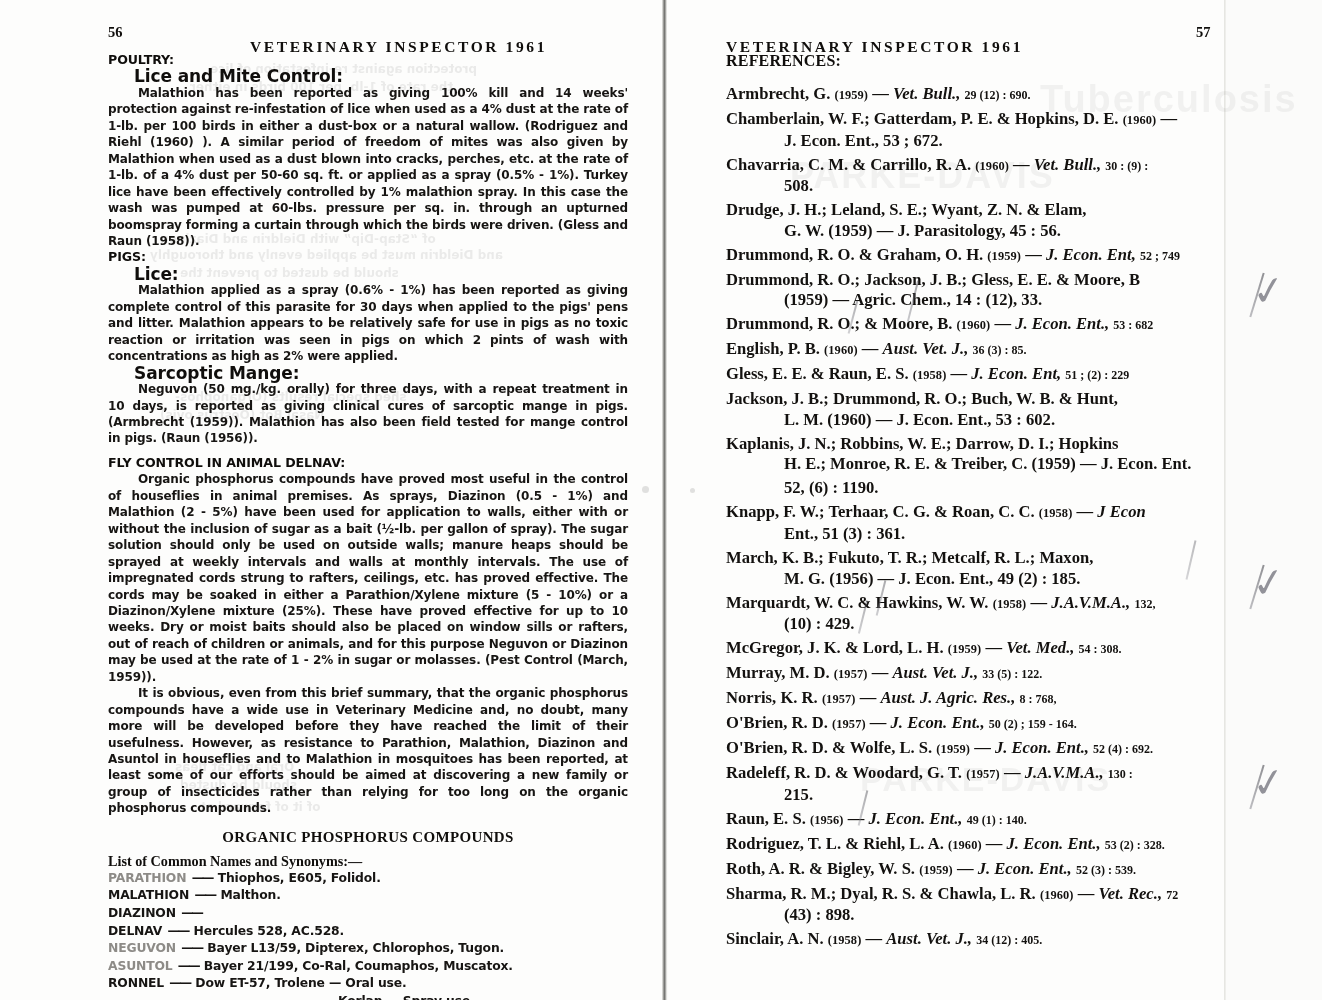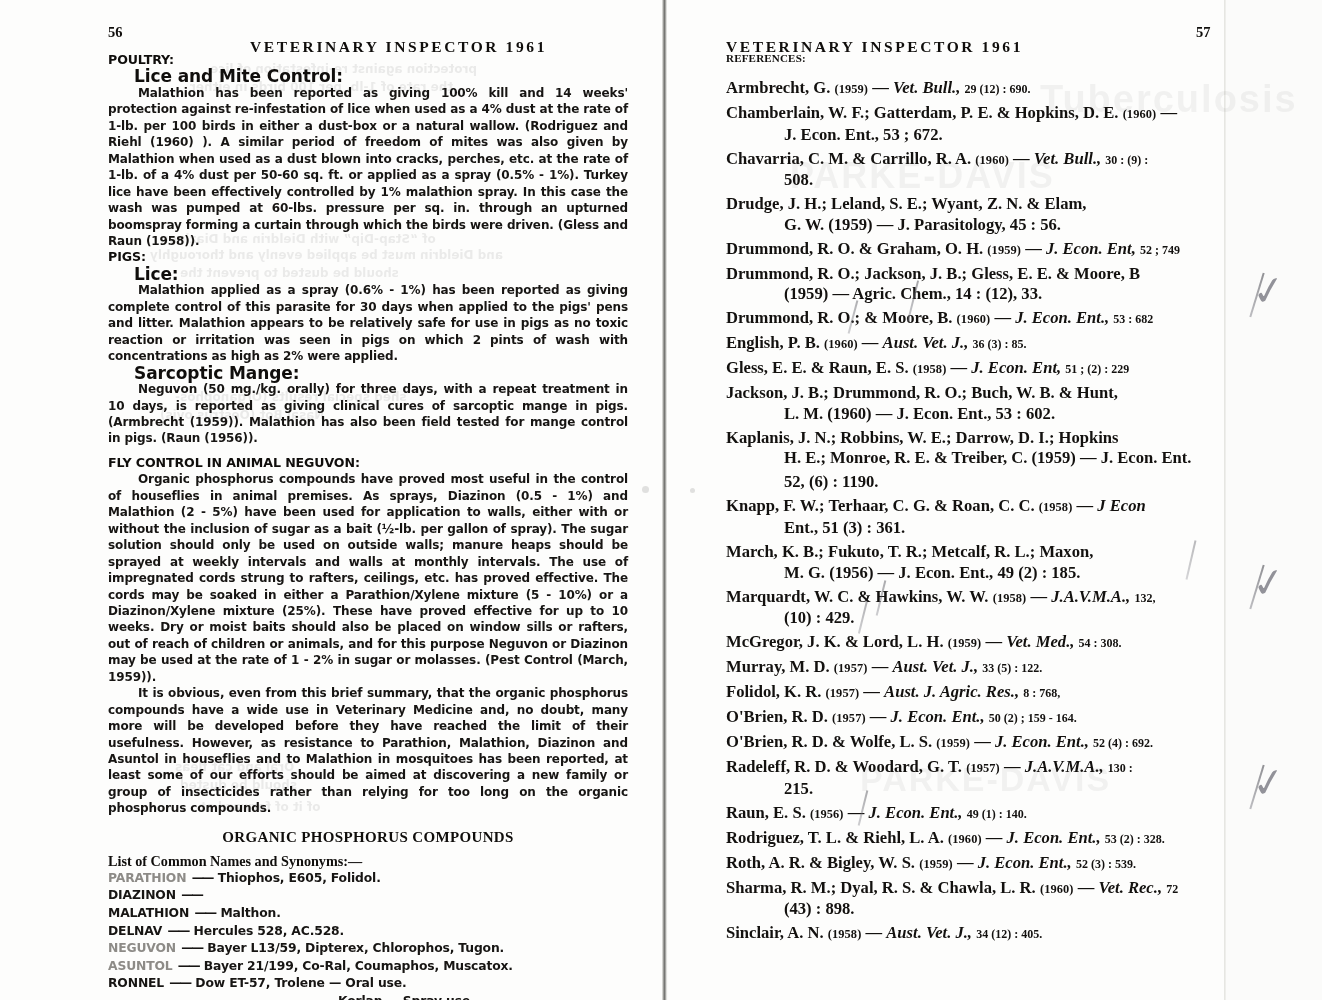--- a/index.html
+++ b/index.html
@@ -96,21 +96,21 @@
     white-space:nowrap;color:#171513;letter-spacing:-0.15px;
   }
   .cmp-row .nm{}
   .cmp-row .dash{letter-spacing:-2px;padding:0 3px;}
   .cmp-row.faint .nm{color:#8d8b87;}
   .cmp-row.sub{padding-left:230px;}
 
   
   #ref-title{
     font-family:"Liberation Serif", serif;
-    font-weight:bold;font-size:11px;margin:0 0 14px 0;color:#100e0c;
+    font-weight:bold;font-size:16px;margin:0 0 14px 0;color:#100e0c;
     letter-spacing:.2px;
   }
   .ref{
     font-family:"Liberation Serif", serif;
     font-size:16.6px;
     line-height:20.6px;
     margin:0 0 3.4px 0;
     color:#13110f;
     font-weight:bold;
   }
@@ -198,30 +198,30 @@
     <div id="left-sections">
         <div class="sec-head">POULTRY:</div>
         <div class="sub-head">Lice and Mite Control:</div>
         <p class="body-para indent">Malathion has been reported as giving 100% kill and 14 weeks' protection against re-infestation of lice when used as a 4% dust at the rate of 1-lb. per 100 birds in either a dust-box or a natural wallow. (Rodriguez and Riehl (1960) ). A similar period of freedom of mites was also given by Malathion when used as a dust blown into cracks, perches, etc. at the rate of 1-lb. of a 4% dust per 50-60 sq. ft. or applied as a spray (0.5% - 1%). Turkey lice have been effectively controlled by 1% malathion spray. In this case the wash was pumped at 60-lbs. pressure per sq. in. through an upturned boomspray forming a curtain through which the birds were driven. (Gless and Raun (1958)).</p>
         <div class="sec-head">PIGS:</div>
         <div class="sub-head">Lice:</div>
         <p class="body-para indent">Malathion applied as a spray (0.6% - 1%) has been reported as giving complete control of this parasite for 30 days when applied to the pigs' pens and litter. Malathion appears to be relatively safe for use in pigs as no toxic reaction or irritation was seen in pigs on which 2 pints of wash with concentrations as high as 2% were applied.</p>
         <div class="sub-head">Sarcoptic Mange:</div>
         <p class="body-para indent">Neguvon (50 mg./kg. orally) for three days, with a repeat treatment in 10 days, is reported as giving clinical cures of sarcoptic mange in pigs. (Armbrecht (1959)). Malathion has also been field tested for mange control in pigs. (Raun (1956)).</p>
         <div class="gap"></div>
-        <div class="sec-head">FLY CONTROL IN ANIMAL NEGUVON:</div>
+        <div class="sec-head">FLY CONTROL IN ANIMAL DELNAV:</div>
         <p class="body-para indent">Organic phosphorus compounds have proved most useful in the control of houseflies in animal premises. As sprays, Diazinon (0.5 - 1%) and Malathion (2 - 5%) have been used for application to walls, either with or without the inclusion of sugar as a bait (½-lb. per gallon of spray). The sugar solution should only be used on outside walls; manure heaps should be sprayed at weekly intervals and walls at monthly intervals. The use of impregnated cords strung to rafters, ceilings, etc. has proved effective. The cords may be soaked in either a Parathion/Xylene mixture (5 - 10%) or a Diazinon/Xylene mixture (25%). These have proved effective for up to 10 weeks. Dry or moist baits should also be placed on window sills or rafters, out of reach of children or animals, and for this purpose Neguvon or Diazinon may be used at the rate of 1 - 2% in sugar or molasses. (Pest Control (March, 1959)).</p>
         <p class="body-para indent">It is obvious, even from this brief summary, that the organic phosphorus compounds have a wide use in Veterinary Medicine and, no doubt, many more will be developed before they have reached the limit of their usefulness. However, as resistance to Parathion, Malathion, Diazinon and Asuntol in houseflies and to Malathion in mosquitoes has been reported, at least some of our efforts should be aimed at discovering a new family or group of insecticides rather than relying for too long on the organic phosphorus compounds.</p>
       </div>
     <div class="center-head">ORGANIC PHOSPHORUS COMPOUNDS</div>
     <div class="list-lead">List of Common Names and Synonyms:—</div>
     <div id="compound-list">
         <div class="cmp-row faint"><span class="nm">PARATHION</span><span class="dash"> —— </span><span class="sy">Thiophos, E605, Folidol.</span></div>
+        <div class="cmp-row"><span class="nm">MALATHION</span><span class="dash"> —— </span><span class="sy">Malthon.</span></div>
         <div class="cmp-row"><span class="nm">DIAZINON</span><span class="dash"> —— </span><span class="sy"></span></div>
-        <div class="cmp-row"><span class="nm">MALATHION</span><span class="dash"> —— </span><span class="sy">Malthon.</span></div>
         <div class="cmp-row"><span class="nm">DELNAV</span><span class="dash"> —— </span><span class="sy">Hercules 528, AC.528.</span></div>
         <div class="cmp-row faint"><span class="nm">NEGUVON</span><span class="dash"> —— </span><span class="sy">Bayer L13/59, Dipterex, Chlorophos, Tugon.</span></div>
         <div class="cmp-row faint"><span class="nm">ASUNTOL</span><span class="dash"> —— </span><span class="sy">Bayer 21/199, Co-Ral, Coumaphos, Muscatox.</span></div>
         <div class="cmp-row"><span class="nm">RONNEL</span><span class="dash"> —— </span><span class="sy">Dow ET-57, Trolene — Oral use.</span></div>
         <div class="cmp-row sub"><span class="sy">Korlan — Spray use.</span></div>
       </div>
   </div>
 
   <div class="col" id="col-right">
     <div id="ref-title">REFERENCES:</div>
@@ -238,21 +238,21 @@
         <div class="ref"><span>Jackson, J. B.;  Drummond, R. O.;  Buch, W. B.  &amp;  Hunt, </span><span class="ln2">L. M. (1960) — J. Econ. Ent., 53 : 602.</span></div>
         <div class="ref"><span>Kaplanis, J. N.;  Robbins, W. E.;  Darrow, D. I.;  Hopkins </span><span class="ln2">H. E.; Monroe, R. E. &amp; Treiber, C. (1959) — J. Econ. Ent.</span></div>
         <div class="ref">
           <span class="ln2">52,  (6) : 1190.</span>
         </div>
         <div class="ref"><span>Knapp, F. W.; Terhaar, C. G. &amp; Roan, C. C. </span><span class="yr">(1958)</span> — <span class="jr">J Econ</span> <span class="ln2">Ent., 51  (3) : 361.</span></div>
         <div class="ref"><span>March, K. B.;  Fukuto, T. R.;  Metcalf, R. L.;  Maxon, </span><span class="ln2">M. G. (1956) — J. Econ. Ent., 49  (2) : 185.</span></div>
         <div class="ref"><span>Marquardt, W. C. &amp; Hawkins, W. W. </span><span class="yr">(1958)</span> — <span class="jr">J.A.V.M.A.,</span> <span class="vol">132,</span><span class="ln2">(10) : 429.</span></div>
         <div class="ref"><span>McGregor, J. K. &amp; Lord, L. H. </span><span class="yr">(1959)</span> — <span class="jr">Vet. Med.,</span> <span class="vol">54 : 308.</span></div>
         <div class="ref"><span>Murray, M. D. </span><span class="yr">(1957)</span> — <span class="jr">Aust. Vet. J.,</span> <span class="vol">33  (5) : 122.</span></div>
-        <div class="ref"><span>Folidol, K. R. </span><span class="yr">(1957)</span> — <span class="jr">Aust. J. Agric. Res.,</span> <span class="vol">8 : 768,</span></div>
+        <div class="ref"><span>Norris, K. R. </span><span class="yr">(1957)</span> — <span class="jr">Aust. J. Agric. Res.,</span> <span class="vol">8 : 768,</span></div>
         <div class="ref"><span>O'Brien, R. D. </span><span class="yr">(1957)</span> — <span class="jr">J. Econ. Ent.,</span> <span class="vol">50  (2) ; 159 - 164.</span></div>
         <div class="ref"><span>O'Brien, R. D. &amp; Wolfe, L. S. </span><span class="yr">(1959)</span> — <span class="jr">J. Econ. Ent.,</span> <span class="vol">52  (4) : 692.</span></div>
         <div class="ref"><span>Radeleff, R. D. &amp; Woodard, G. T. </span><span class="yr">(1957)</span> — <span class="jr">J.A.V.M.A.,</span> <span class="vol">130 :</span><span class="ln2">215.</span></div>
         <div class="ref"><span>Raun, E. S. </span><span class="yr">(1956)</span> — <span class="jr">J. Econ. Ent.,</span> <span class="vol">49  (1) : 140.</span></div>
         <div class="ref"><span>Rodriguez, T. L. &amp; Riehl, L. A. </span><span class="yr">(1960)</span> — <span class="jr">J. Econ. Ent.,</span> <span class="vol">53  (2) : 328.</span></div>
         <div class="ref"><span>Roth, A. R. &amp; Bigley, W. S. </span><span class="yr">(1959)</span> — <span class="jr">J. Econ. Ent.,</span> <span class="vol">52  (3) : 539.</span></div>
         <div class="ref"><span>Sharma, R. M.; Dyal, R. S. &amp; Chawla, L. R. </span><span class="yr">(1960)</span> — <span class="jr">Vet. Rec.,</span> <span class="vol">72</span><span class="ln2">(43) : 898.</span></div>
         <div class="ref"><span>Sinclair, A. N. </span><span class="yr">(1958)</span> — <span class="jr">Aust. Vet. J.,</span> <span class="vol">34  (12) : 405.</span></div>
       </div>
   </div>

